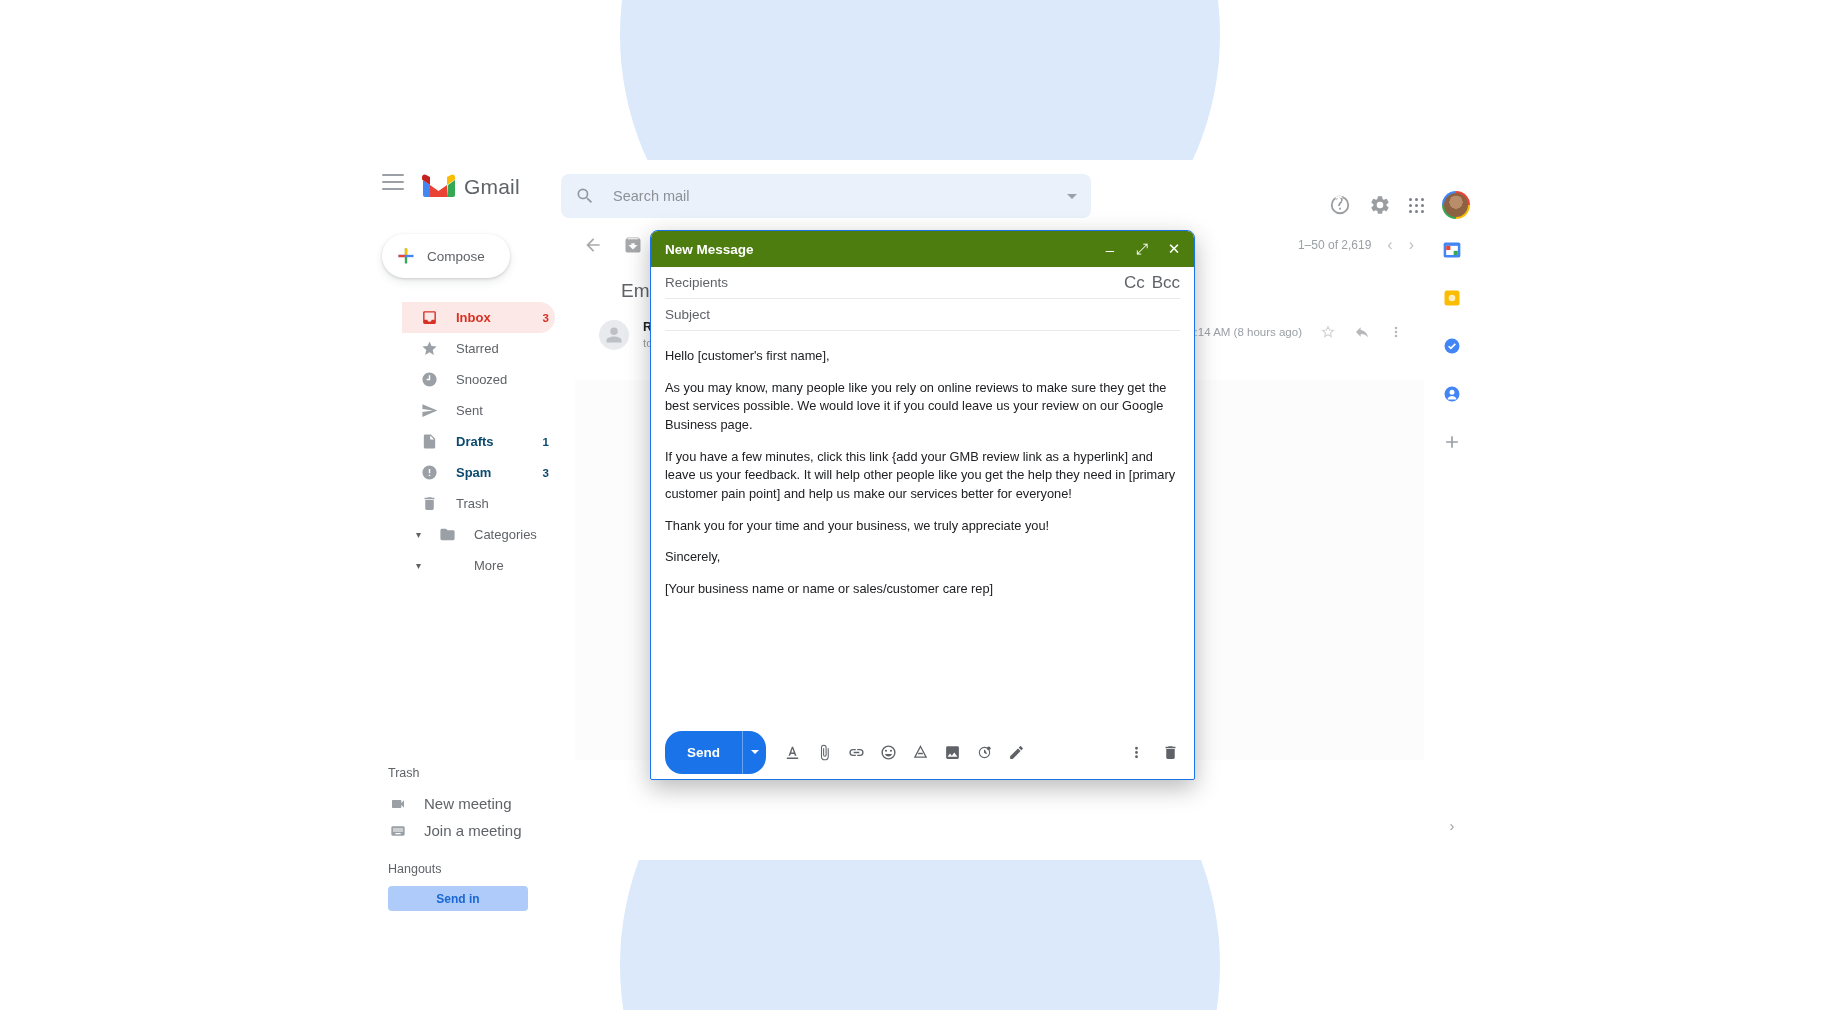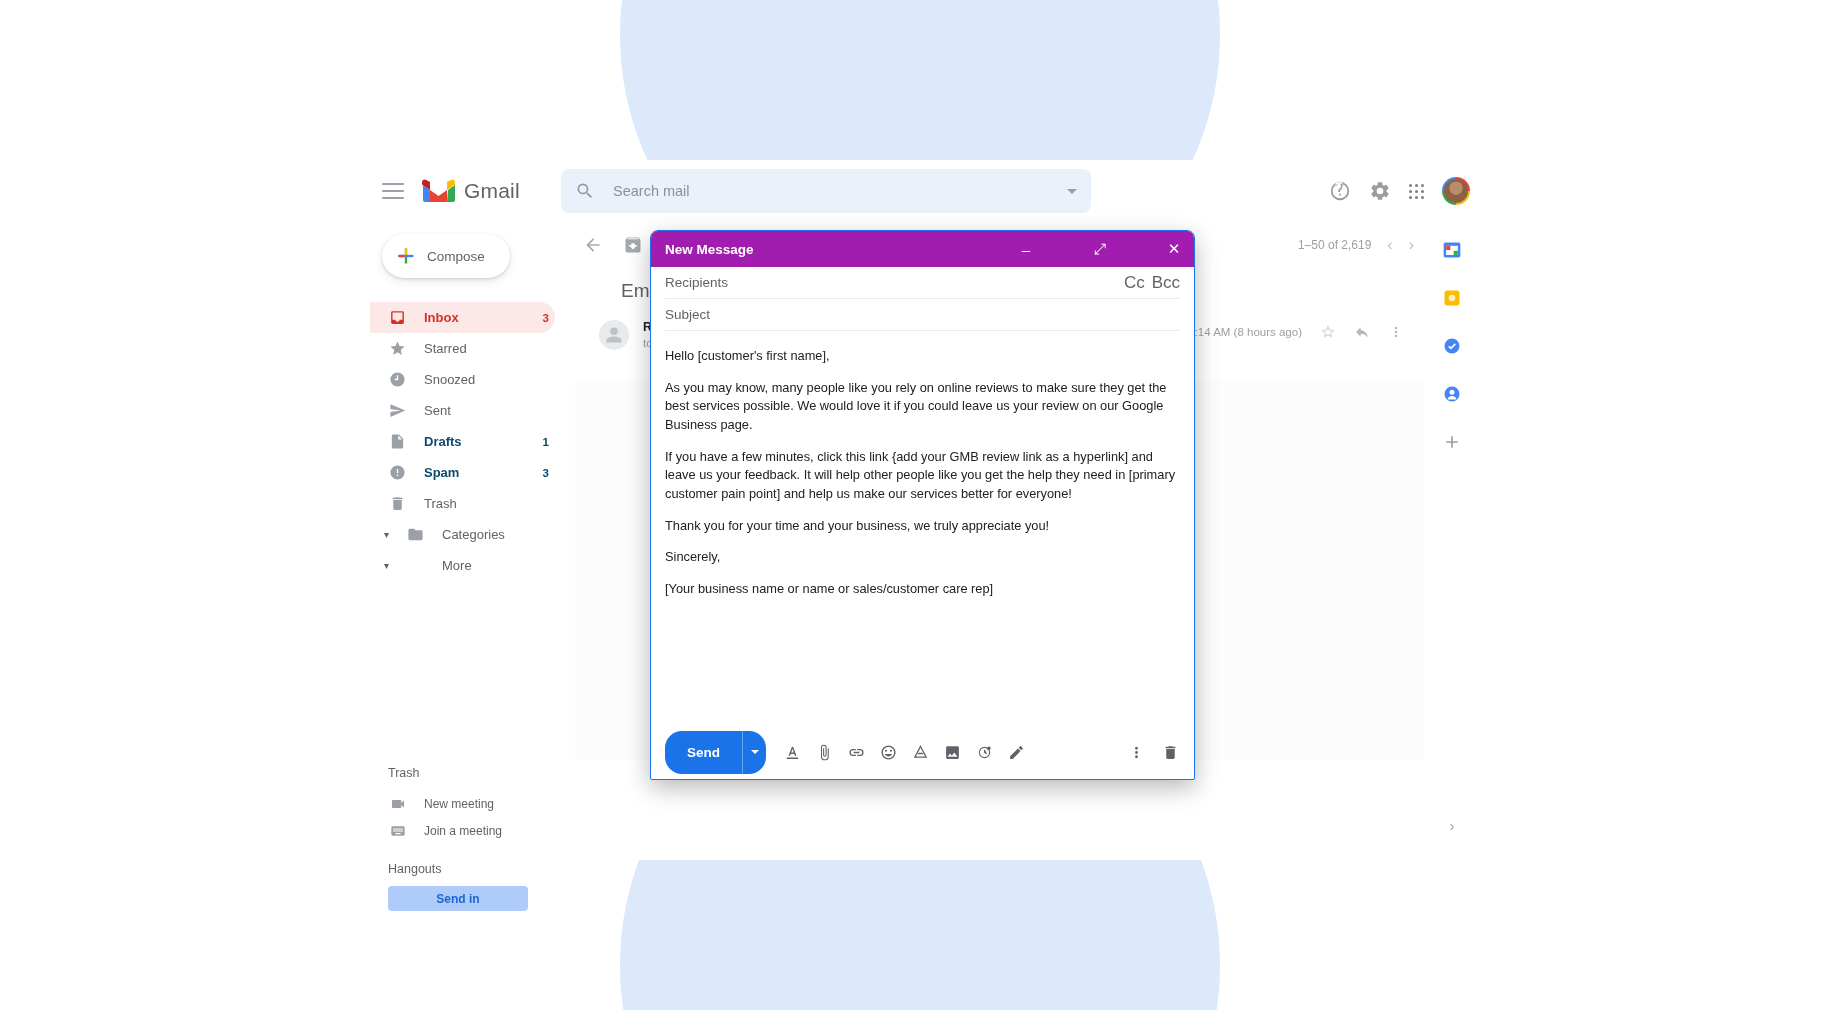--- a/index.html
+++ b/index.html
@@ -20,21 +20,21 @@
   .blob-top { width:600px; height:600px; left:620px; top:-265px; }
   .blob-bottom { width:600px; height:600px; left:620px; top:665px; }
 
   
   #gmail {
     position:absolute; left:370px; top:160px; width:1110px; height:700px;
     background:#ffffff;
   }
 
   
-  .g-header { position:absolute; left:0; top:0; width:1110px; height:62px; display:flex; align-items:center; }
+  .g-header { position:absolute; left:0; top:14px; width:1110px; height:62px; display:flex; align-items:flex-start; }
   .hamburger { width:22px; height:16px; margin-left:12px; margin-right:18px;
                display:flex; flex-direction:column; justify-content:space-between; cursor:pointer; }
   .hamburger i { display:block; height:2px; background:#9aa0a6; border-radius:1px; }
   .logo { display:flex; align-items:center; gap:9px; width:120px; }
   .logo svg { display:block; }
   .logo-text { font-size:21px; color:#5f6368; letter-spacing:.2px; font-family:"Liberation Sans", sans-serif; }
 
   .searchbar {
     margin-left:19px; width:530px; height:44px; background:#eaf1fb; border-radius:8px;
     display:flex; align-items:center; padding:0 14px; cursor:text;
@@ -60,35 +60,35 @@
   
   .sidebar { position:absolute; left:0; top:62px; width:205px; bottom:0; }
   .compose-btn {
     margin:12px 0 0 12px; width:128px; height:44px; border-radius:22px; background:#fff;
     box-shadow:0 1px 3px rgba(60,64,67,.2), 0 4px 8px rgba(60,64,67,.1);
     display:flex; align-items:center; padding-left:14px; gap:11px; cursor:pointer;
   }
   .compose-label { font-size:13.5px; color:#5f6368; }
   .nav { margin-top:24px; }
   .nav-item { height:31px; display:flex; align-items:center; padding-left:18px;
-              border-radius:0 16px 16px 0; margin-right:20px; cursor:pointer; }
+              border-radius:0 16px 16px 0; margin-right:20px; cursor:pointer;margin-left:32px; }
   .nav-item .ico { width:19px; height:19px; margin-right:17px; display:flex; align-items:center; justify-content:center; }
   .nav-item .lbl { font-size:13px; color:#5f6368; flex:1; }
   .nav-item .cnt { font-size:11.5px; color:#5f6368; padding-right:6px; }
   .nav-item.active { background:#fce8e6; }
   .nav-item.active .lbl { color:#d93025; font-weight:bold; }
   .nav-item.active .cnt { color:#d93025; font-weight:bold; }
   .nav-item.bold .lbl, .nav-item.bold .cnt { font-weight:bold; color:#0c4a6e; }
   .nav-item .caret { width:16px; margin-right:6px; margin-left:-4px; color:#5f6368; font-size:10px; }
 
   .sb-section { margin-top:26px; padding-left:18px; }
   .sb-title { font-size:12.5px; color:#5f6368; margin-bottom:10px; }
   .sb-row { height:27px; display:flex; align-items:center; cursor:pointer; }
   .sb-row .ico { width:19px;height:19px;margin-right:17px;display:flex;align-items:center;justify-content:center; }
-  .sb-row .lbl { font-size:12px; color:#5f6368; }
+  .sb-row .lbl { font-size:15px; color:#5f6368; }
   .signin-btn { margin-top:6px; width:140px; height:25px; border-radius:4px; background:#aecbfa;
                 display:flex; align-items:center; justify-content:center; cursor:pointer; }
   .signin-btn span { font-size:12px; color:#1967d2; font-weight:bold; }
 
   
   .main { position:absolute; left:205px; top:62px; right:56px; bottom:0; background:#fff; }
   .toolbar { height:46px; display:flex; align-items:center; padding-left:8px; gap:20px; position:relative; }
   .tb-ico { width:20px; height:20px; opacity:.55; cursor:pointer; }
   .pagination { position:absolute; right:10px; top:0; height:46px; display:flex; align-items:center; gap:16px; }
   .pg-text { font-size:12px; color:#9aa0a6; }
@@ -113,22 +113,22 @@
   .rail-expand { position:absolute; bottom:26px; font-size:15px; color:#9aa0a6; cursor:pointer; }
 
   
   #compose {
     position:absolute; left:650px; top:230px; width:545px; height:550px;
     background:#fff; border-radius:8px 8px 2px 2px;
     box-shadow:0 8px 24px rgba(0,0,0,.28);
     display:flex; flex-direction:column; overflow:hidden;
     border:1px solid #1a73e8;
   }
-  .cmp-header { height:36px; background:#a21caf; display:flex; align-items:center;
-                padding:0 12px 0 14px;gap:42px; }
+  .cmp-header { height:36px; background:#4d7c0f; display:flex; align-items:center;
+                padding:0 12px 0 14px; }
   .cmp-title { color:#fff; font-size:13.5px; font-weight:bold; flex:1; }
   .cmp-ctl { color:#fff; font-size:15px; margin-left:16px; cursor:pointer;
              display:flex; align-items:center; justify-content:center; width:16px; height:16px; }
   .cmp-field { height:32px; display:flex; align-items:center;
                margin:0 14px; border-bottom:1px solid #e8eaed; }
   .cmp-field input { flex:1; border:none; outline:none; background:transparent;
                      font-size:13.5px; color:#3c4043; font-family:"Liberation Sans", sans-serif; }
   .cmp-field input::placeholder { color:#5f6368; }
   .ccbcc { font-size:17px; color:#5f6368; display:flex; gap:7px; }
   .ccbcc span { cursor:pointer; }

